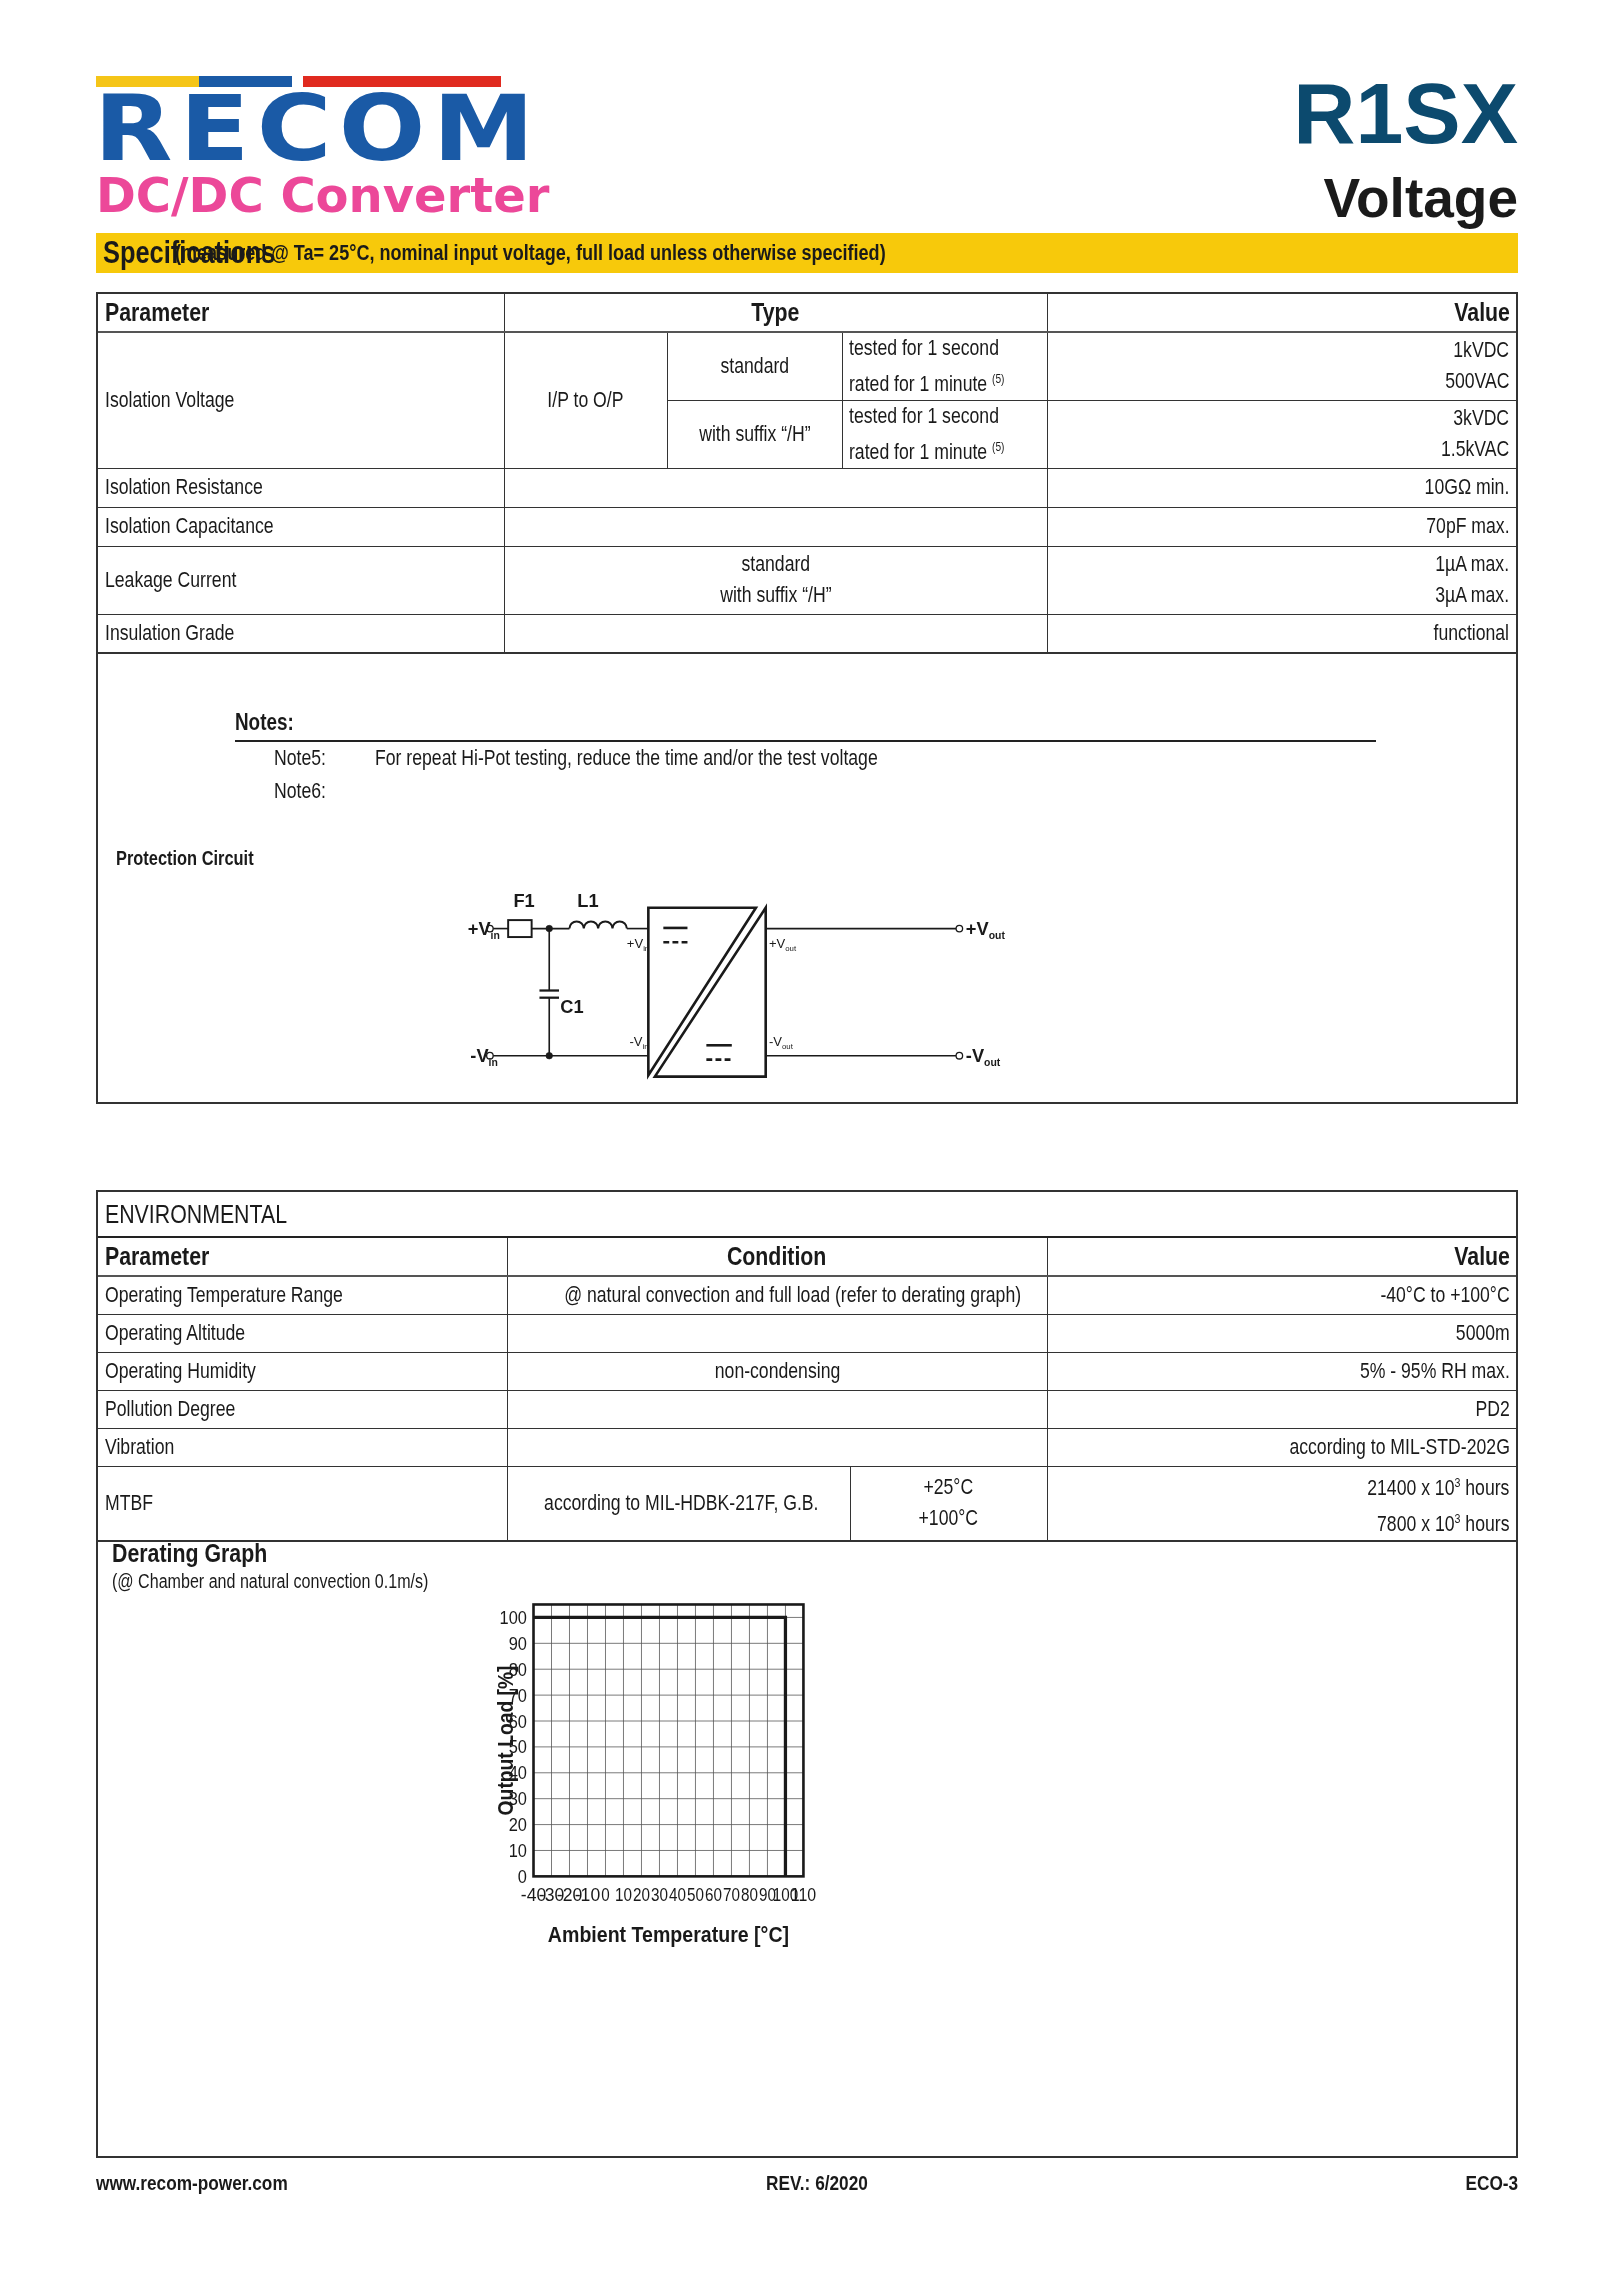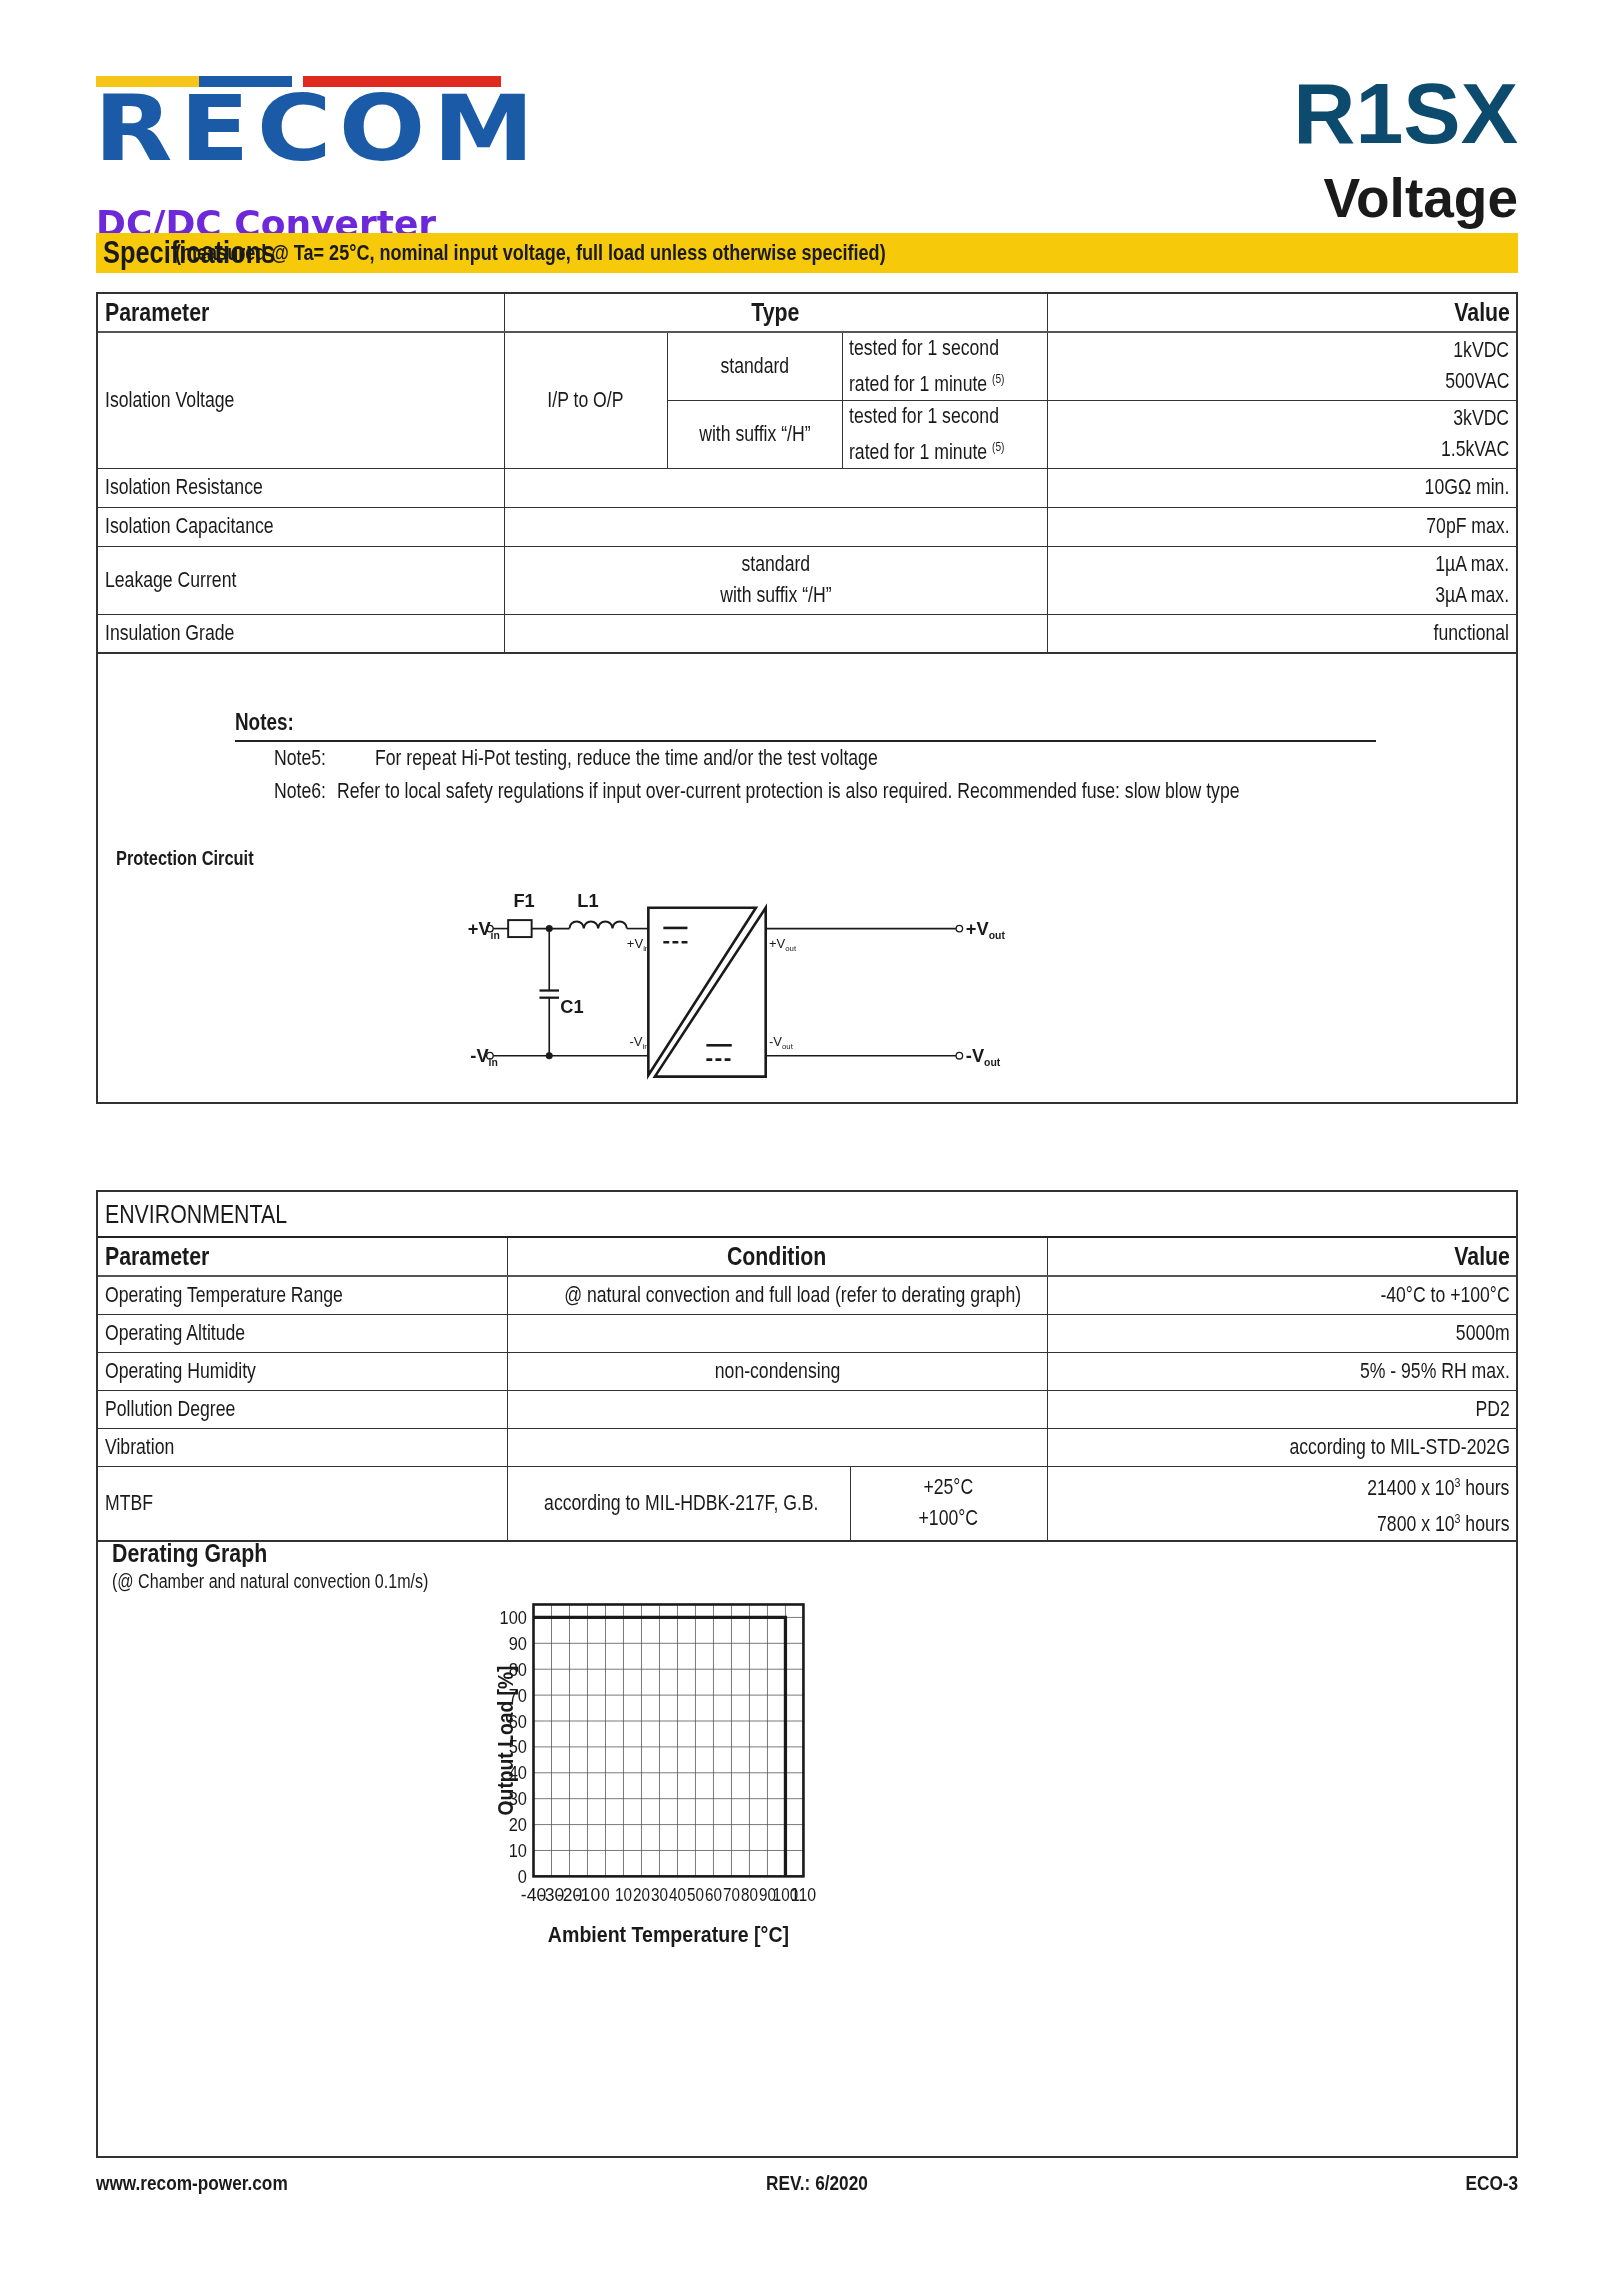--- a/index.html
+++ b/index.html
@@ -7,21 +7,21 @@
   body { position: relative; font-family: "Liberation Sans", sans-serif; color: #1a1a1a; }
 
   .abs { position: absolute; }
 
   
   .logo-bar { position: absolute; top: 76px; height: 11px; }
   .logo-bar.yellow { left: 96px; width: 124px; background: #f5c518; }
   .logo-bar.blue { left: 199px; width: 93px; background: #1a5aa6; }
   .logo-bar.red { left: 303px; width: 198px; background: #e02a1f; }
   .logo-text { position: absolute; left: 94px; top: 83px; font-family: "DejaVu Sans", sans-serif; font-weight: bold; font-size: 91px; color: #1a5aa6; letter-spacing: 6.5px; line-height: 1; transform: scaleX(1.12); transform-origin: left top; }
-  .logo-sub { position: absolute; left: 96px; top: 171px; font-family: "DejaVu Sans", sans-serif; font-weight: bold; font-size: 36px; color: #6d28d9; line-height: 1; margin-top: 35px; }
+  .logo-sub { position: absolute; left: 96px; top: 171px; font-family: "DejaVu Sans", sans-serif; font-weight: bold; font-size: 48px; color: #ec4899; line-height: 1; }
   .product-title { position: absolute; right: 98px; top: 70px; font-size: 86px; font-weight: bold; color: #0c4a6e; line-height: 1; }
   .product-series { position: absolute; right: 98px; top: 171px; font-size: 55px; font-weight: bold; color: #1a1a1a; line-height: 1; }
 
   .spec-banner { position: absolute; left: 96px; top: 233px; width: 1422px; height: 40px; background: #f7c90b; display: flex; align-items: center; padding-left: 6.5px; }
   .spec-banner .big { font-size: 31px; font-weight: bold; transform: scaleX(0.82); transform-origin: left center; display: inline-block; white-space: nowrap; }
   .spec-banner .small { font-size: 22px; font-weight: bold; transform: scaleX(0.82); transform-origin: left center; display: inline-block; white-space: nowrap; margin-left: -138px; }
 
   
   .section { position: absolute; left: 96px; width: 1422px; border: 2px solid #333; }
   .sec-title { height: 46px; display: flex; align-items: center; padding-left: 6.5px; font-size: 26px; border-bottom: 2.6px solid #222; }
@@ -141,21 +141,20 @@
 </div>
 
 <div class="notes">
   <div class="notes-title"><span class="cond">Notes:</span></div>
   <div class="note-row">
     <div class="note-id"><span class="cond">Note5:</span></div>
     <div><span class="cond">For repeat Hi-Pot testing, reduce the time and/or the test voltage</span></div>
   </div>
   <div class="note-row">
     <div class="note-id"><span class="cond">Note6:</span></div>
-    <div><span class="cond">Refer to local safety regulations if input over-current protection is also required. Recommended fuse: slow blow type</span></div>
   </div>
 </div>
 
 <div class="circuit-title"><span class="cond">Protection Circuit</span></div>
 
 <svg class="abs" style="left:456px; top:873px;" width="652" height="222" viewBox="0 0 1000 340">
   <g stroke="#1a1a1a" fill="none" font-family="Liberation Sans, sans-serif">
 
     <circle cx="52" cy="85" r="5" stroke-width="2"></circle>
     <line x1="57" y1="85" x2="80" y2="85" stroke-width="2.5"></line>

